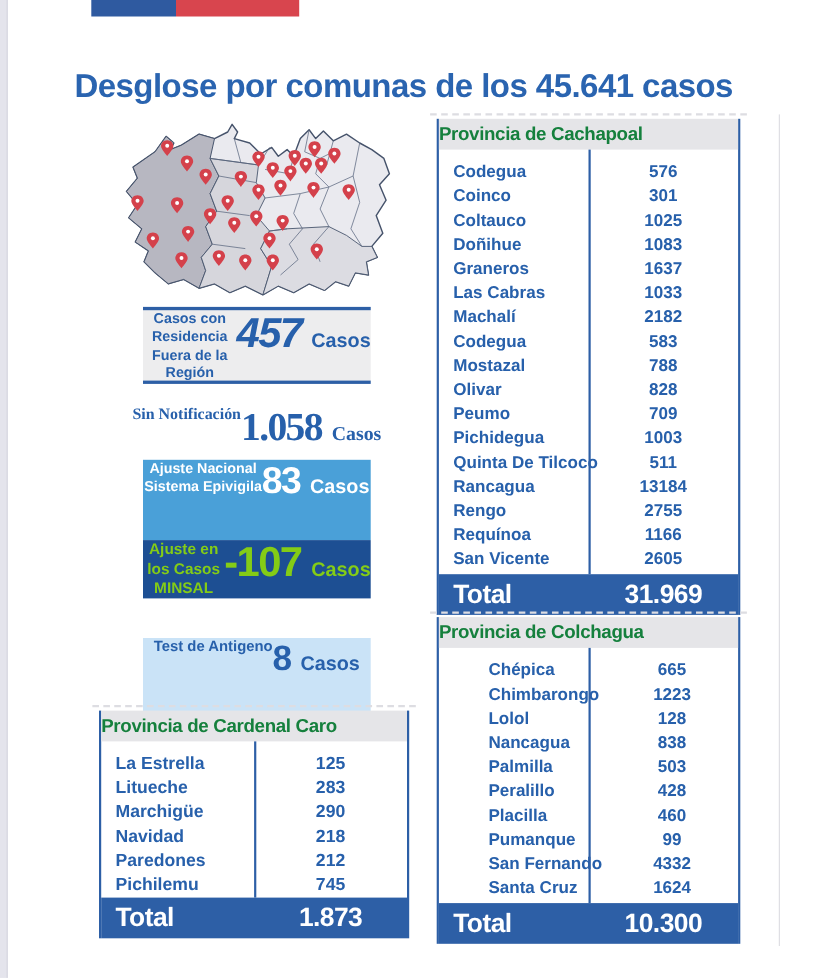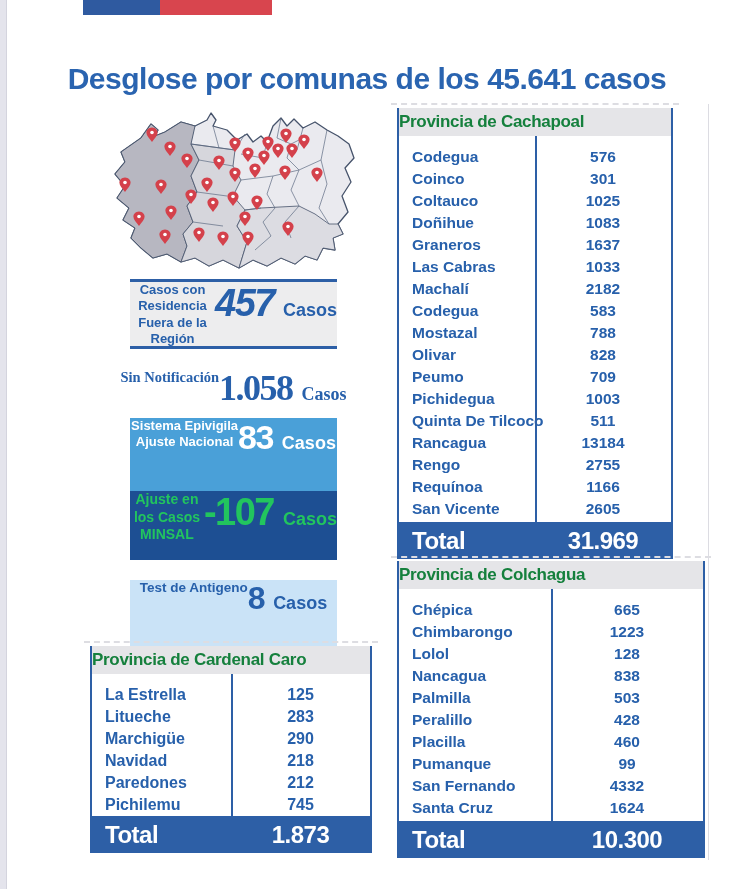--- a/index.html
+++ b/index.html
@@ -35,21 +35,21 @@
   .sbox-gray{top:279px;height:70px;background:#ededee;border-top:3px solid #2d5fa6;border-bottom:3px solid #2d5fa6;box-sizing:border-box;}
   .sbox-gray .big{font-size:38px;font-style:italic;}
 
   .sbox-plain{top:368px;height:54px;left:110px;width:247px;background:transparent;font-family:Liberation Serif, serif;}
   .sbox-plain .slabel{font-size:14.5px;}
   .sbox-plain .big{font-size:36px;}
 
   .sbox-medblue{top:418px;height:73px;background:#4aa0d8;color:#ffffff;}
   .sbox-medblue .big{font-size:34px;}
 
-  .sbox-darkblue{top:491px;height:69px;background:#1d4f93;color:#22c55e;}
+  .sbox-darkblue{top:491px;height:53px;background:#1d4f93;color:#84cc16;}
   .sbox-darkblue .slabel{font-size:14px;}
   .sbox-darkblue .big{font-size:38px;}
 
   .sbox-lightblue{top:560px;height:74px;background:#cae3f7;color:#2760ab;margin-top:20px;}
   .sbox-lightblue .slabel{font-size:13.5px;}
   .sbox-lightblue .big{font-size:32px;}
 
   
   .ptable{
     position:absolute;box-sizing:border-box;
@@ -66,22 +66,22 @@
   .tname{width:50%;padding-left:13px;box-sizing:border-box;white-space:nowrap;}
   .tval{width:50%;text-align:center;}
   .ttotal{
     background:#2d5fa6;color:#ffffff;display:flex;align-items:center;height:37px;
     font-size:24px;letter-spacing:-0.5px;
   }
   .ttotal .tname{padding-left:13px;}
 
   #t-cachapoal{left:397px;top:108px;width:276px;}
   #t-cachapoal .trow{height:22px;}
-  #t-colchagua{left:397px;top:561px;width:308px;}
-  #t-colchagua .trow{height:22px;}
+  #t-colchagua{left:397px;top:561px;width:276px;}
+  #t-colchagua .trow{height:22px;padding-left:32px;}
   #t-caro{left:90px;top:646px;width:282px;}
   #t-caro .trow{height:22px;font-size:16px;}
   #t-caro .tbody{padding:8px 0 2px 0;}
 </style>
 </head>
 <body>
 
 <div class="left-strip"></div>
 <div class="right-edge"></div>
 
@@ -178,22 +178,22 @@
     <div>Sin Notificación</div>
   </div>
   <div class="sval">
     <span class="big">1.058</span>
     <span class="unit">Casos</span>
   </div>
 </div>
 
 <div class="sbox sbox-medblue">
   <div class="slabel">
+    <div>Ajuste Nacional</div>
     <div>Sistema Epivigila</div>
-    <div>Ajuste Nacional</div>
   </div>
   <div class="sval">
     <span class="big">83</span>
     <span class="unit">Casos</span>
   </div>
 </div>
 
 <div class="sbox sbox-darkblue">
   <div class="slabel">
     <div>Ajuste en los Casos MINSAL</div>

